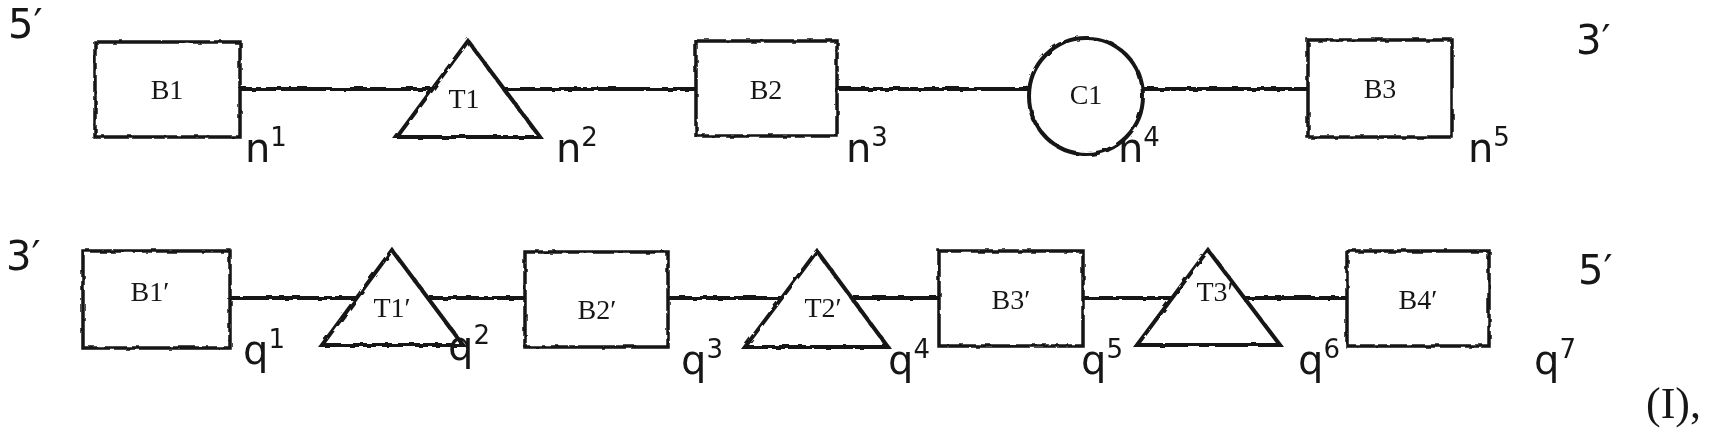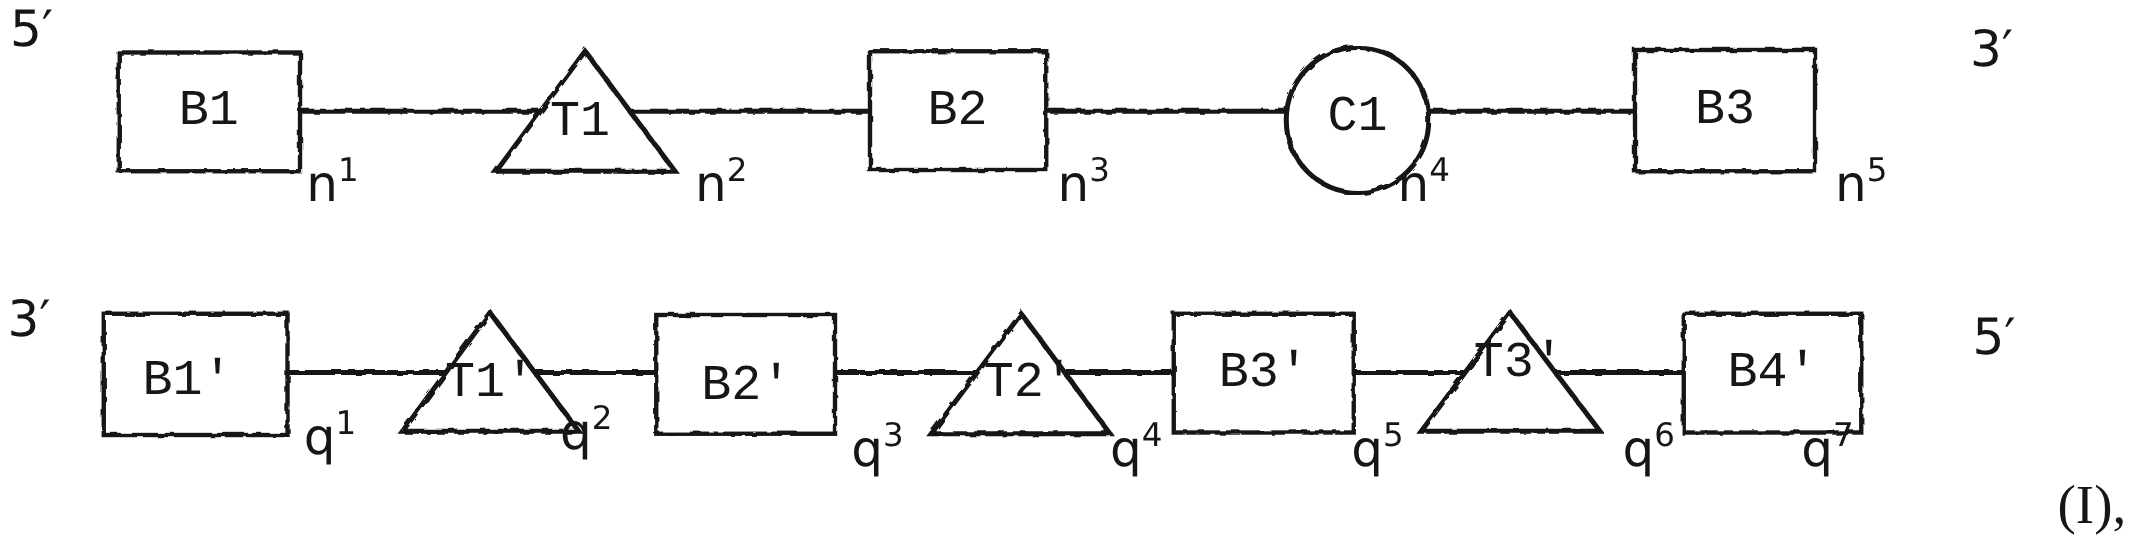--- a/index.html
+++ b/index.html
@@ -10,22 +10,22 @@
     font-family:"DejaVu Sans", sans-serif; color:var(--ink);
   }
   .stage svg { position:absolute; left:0; top:0; }
   .bond { stroke:var(--ink); stroke-width:4; fill:none; }
   .shape { stroke:var(--ink); fill:#ffffff; }
   .shape.rect { stroke-width:3.5; }
   .shape.tri, .shape.circ { stroke-width:4; }
 
   .unit-label {
     position:absolute; transform:translate(-50%,-50%);
-    font-family:Liberation Mono, monospace;
-    font-size:40px; line-height:1; white-space:nowrap;
+    font-family:Liberation Serif, serif;
+    font-size:28px; line-height:1; white-space:nowrap;
   }
   .end-label {
     position:absolute; font-size:40px; line-height:1; white-space:nowrap;
     font-family:"DejaVu Sans", sans-serif;
   }
   .linker {
     position:absolute; font-size:40px; line-height:1; white-space:nowrap;
     font-family:"DejaVu Sans", sans-serif;
     text-align:center;
   }
@@ -74,36 +74,36 @@
   <div class="end-label" style="left:1576px;top:20px">3′</div>
   <div class="end-label" style="left:6px;top:236px">3′</div>
   <div class="end-label" style="left:1578px;top:250px">5′</div>
 
   <div class="unit-label" style="left:167px;top:90px">B1</div>
   <div class="unit-label" style="left:464px;top:99px">T1</div>
   <div class="unit-label" style="left:766px;top:90px">B2</div>
   <div class="unit-label" style="left:1086px;top:95px">C1</div>
   <div class="unit-label" style="left:1380px;top:89px">B3</div>
 
-  <div class="unit-label" style="left:150px;top:306px">B1′</div>
+  <div class="unit-label" style="left:150px;top:292px">B1′</div>
   <div class="unit-label" style="left:392px;top:308px">T1′</div>
   <div class="unit-label" style="left:597px;top:310px">B2′</div>
   <div class="unit-label" style="left:823px;top:308px">T2′</div>
   <div class="unit-label" style="left:1011px;top:300px">B3′</div>
   <div class="unit-label" style="left:1215px;top:292px">T3′</div>
   <div class="unit-label" style="left:1418px;top:300px">B4′</div>
 
   <div class="linker" style="left:245px;top:128px"><span>n</span><span class="sup">1</span></div>
   <div class="linker" style="left:556px;top:128px"><span>n</span><span class="sup">2</span></div>
   <div class="linker" style="left:846px;top:128px"><span>n</span><span class="sup">3</span></div>
   <div class="linker" style="left:1118px;top:128px"><span>n</span><span class="sup">4</span></div>
   <div class="linker" style="left:1468px;top:128px"><span>n</span><span class="sup">5</span></div>
 
   <div class="linker" style="left:243px;top:330px"><span>q</span><span class="sup">1</span></div>
   <div class="linker" style="left:448px;top:326px"><span>q</span><span class="sup">2</span></div>
   <div class="linker" style="left:681px;top:340px"><span>q</span><span class="sup">3</span></div>
   <div class="linker" style="left:888px;top:340px"><span>q</span><span class="sup">4</span></div>
   <div class="linker" style="left:1081px;top:340px"><span>q</span><span class="sup">5</span></div>
   <div class="linker" style="left:1298px;top:340px"><span>q</span><span class="sup">6</span></div>
-  <div class="linker" style="left:1441px;top:340px"><span>q</span><span class="sup">7</span></div>
+  <div class="linker" style="left:1534px;top:340px"><span>q</span><span class="sup">7</span></div>
 
   <div class="formula" style="left:1646px;top:382px">(I),</div>
 </div>
 
 </body></html>

